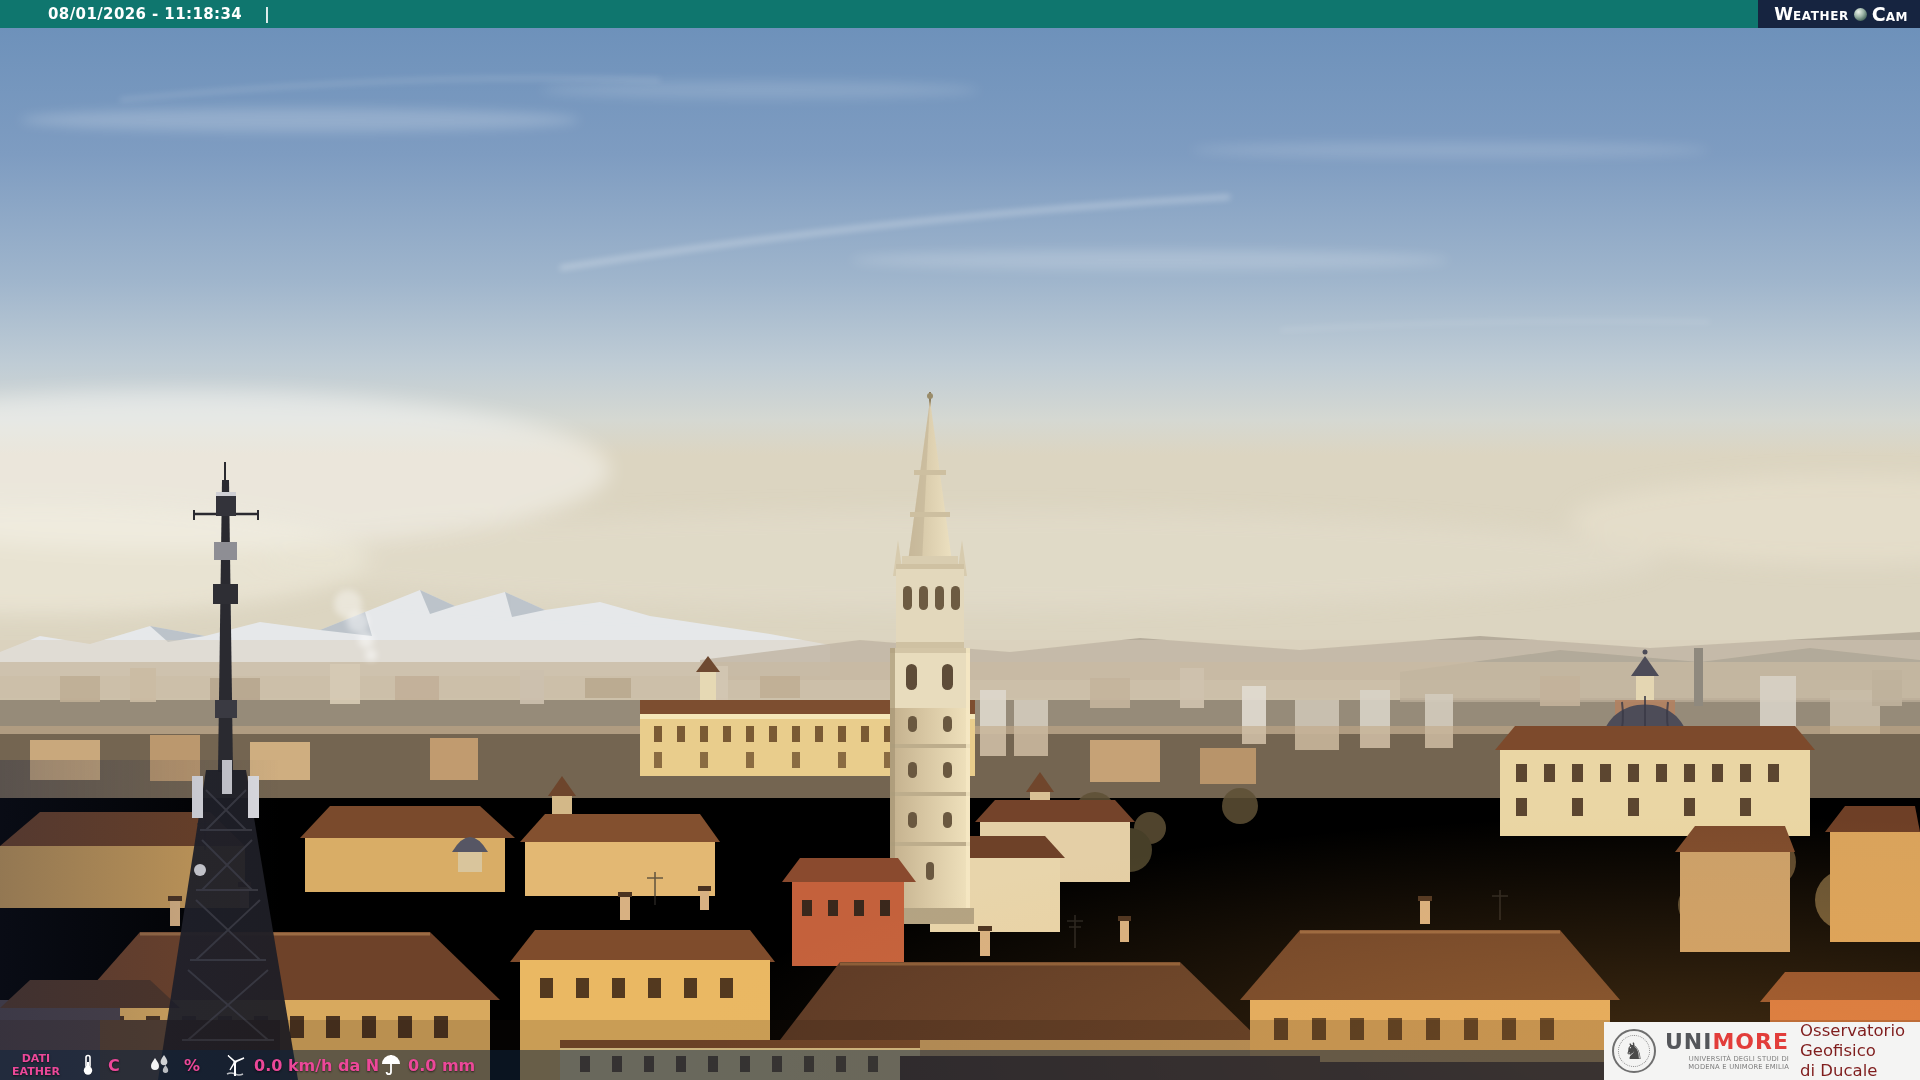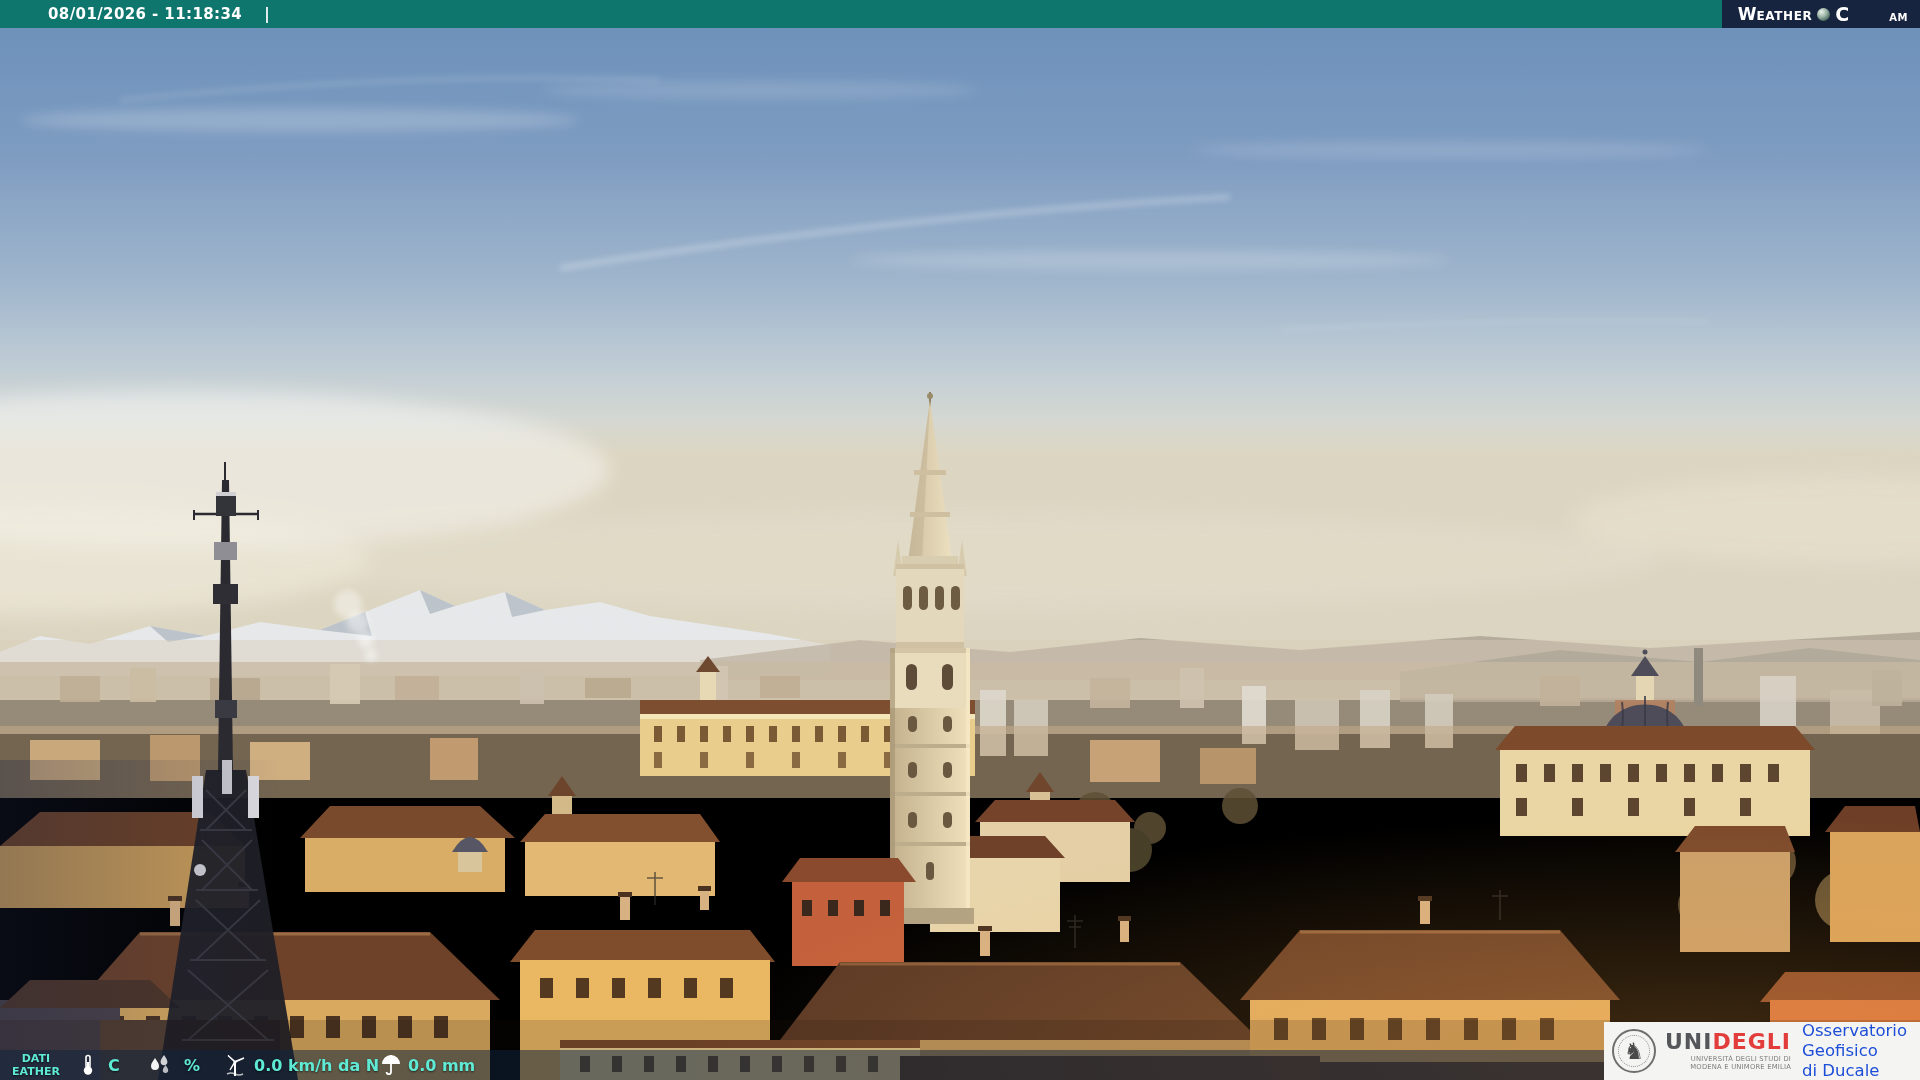--- a/index.html
+++ b/index.html
@@ -16,26 +16,26 @@
     background:#0f766e;color:#fff;display:flex;align-items:center;justify-content:space-between;
   }
   .topbar-left{padding-left:48px;font-size:15px;font-weight:bold;letter-spacing:.4px;display:flex;gap:22px;white-space:nowrap;}
   .weathercam-logo{height:28px;background:#162440;display:flex;align-items:center;padding:0 12px 0 16px;gap:5px;}
   .w-word,.c-word{color:#fff;font-weight:bold;white-space:nowrap;display:flex;align-items:baseline;}
   .w-big{font-size:17px;}
   .w-small{font-size:12px;letter-spacing:.6px;}
   .globe{width:13px;height:13px;border-radius:50%;display:inline-block;
     background:radial-gradient(circle at 35% 30%, #eaf1e8 0%, #9db5a7 40%, #49685e 75%, #2c4640 100%);}
   .c-big{font-size:19px;}
-  .c-small{font-size:10px;letter-spacing:.5px;margin-left:40px;}
+  .c-small{font-size:12px;letter-spacing:.5px;}
 
   
   .bottombar{
     position:absolute;left:0;right:0;bottom:0;height:30px;z-index:20;
-    background:rgba(15,36,62,.52);color:#5eead4;padding-left:32px;
+    background:rgba(15,36,62,.52);color:#ec4899;padding-left:32px;
   }
   .meteo-label{
     position:absolute;left:12px;top:2px;font-size:11px;font-weight:bold;line-height:13px;
     display:flex;flex-direction:column;align-items:center;text-shadow:0 1px 2px rgba(0,0,0,.6);
   }
   .meteo-item{
     position:absolute;top:0;height:30px;display:flex;align-items:center;gap:6px;
     font-size:16px;font-weight:bold;text-shadow:0 1px 2px rgba(0,0,0,.6);white-space:nowrap;
   }
   .meteo-item svg{display:block;}
@@ -49,21 +49,21 @@
   .seal{
     width:44px;height:44px;border:2px solid #6f6f6f;border-radius:50%;box-sizing:border-box;
     display:flex;align-items:center;justify-content:center;position:relative;flex:0 0 auto;
   }
   .seal::after{content:"";position:absolute;inset:4px;border:1px dotted #8a8a8a;border-radius:50%;}
   .seal .knight{font-size:23px;color:#4a4a4a;line-height:1;}
   .brand{display:flex;flex-direction:column;flex:0 0 auto;}
   .brand-main{font-size:22px;font-weight:bold;letter-spacing:1px;line-height:22px;color:#54565a;}
   .brand-main .more{color:#e23d3a;}
   .brand-sub{display:flex;flex-direction:column;font-size:6.8px;line-height:8px;color:#7d7d7d;letter-spacing:.2px;margin-top:2px;align-items:flex-end;}
-  .org{display:flex;flex-direction:column;font-size:16.5px;line-height:20px;color:#1d4ed8;margin-left:2px;}
+  .org{display:flex;flex-direction:column;font-size:16.5px;line-height:20px;color:#7f1d1d;margin-left:2px;}
 </style>
 </head>
 <body>
 
 <div class="stage">
 
   <svg class="scene" width="1920" height="1080" viewBox="0 0 1920 1080" aria-hidden="true">
     <defs>
       <linearGradient id="sky" x1="0" y1="0" x2="0" y2="1">
         <stop offset="0" stop-color="#6a8fb9"></stop>
@@ -524,21 +524,21 @@
       </svg>
       <span>0.0 mm</span>
     </div>
   </footer>
 
   <div class="creditbox">
     <div class="seal">
       <span class="knight">♞</span>
     </div>
     <div class="brand">
-      <div class="brand-main"><span class="uni">UNI</span><span class="more">DEGLI</span></div>
+      <div class="brand-main"><span class="uni">UNI</span><span class="more">MORE</span></div>
       <div class="brand-sub">
         <span>UNIVERSITÀ DEGLI STUDI DI</span>
         <span>MODENA E UNIMORE EMILIA</span>
       </div>
     </div>
     <div class="org">
       <span>Osservatorio Geofisico</span>
       <span>di Ducale</span>
     </div>
   </div>

